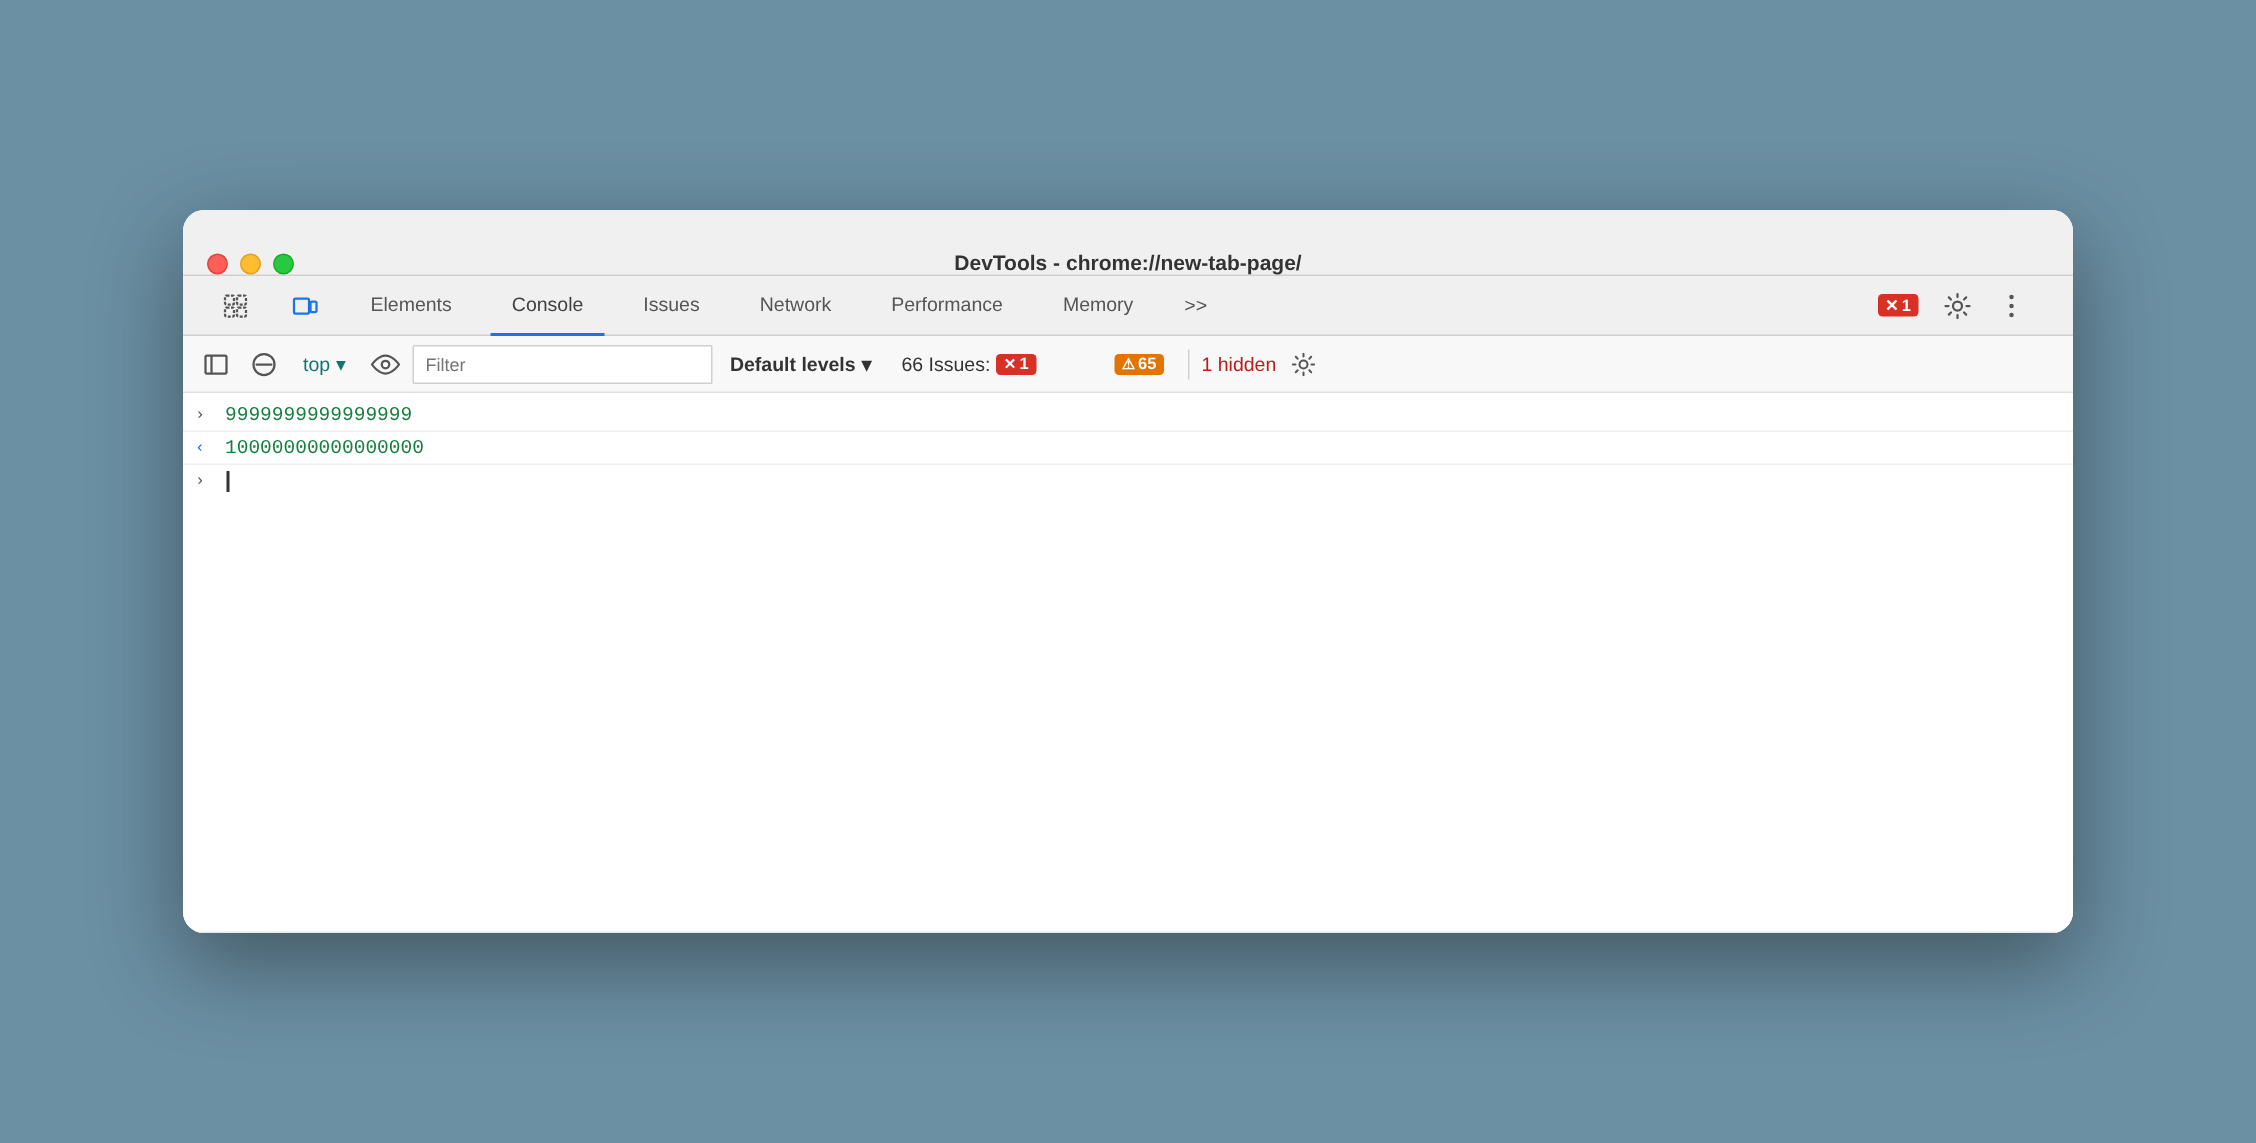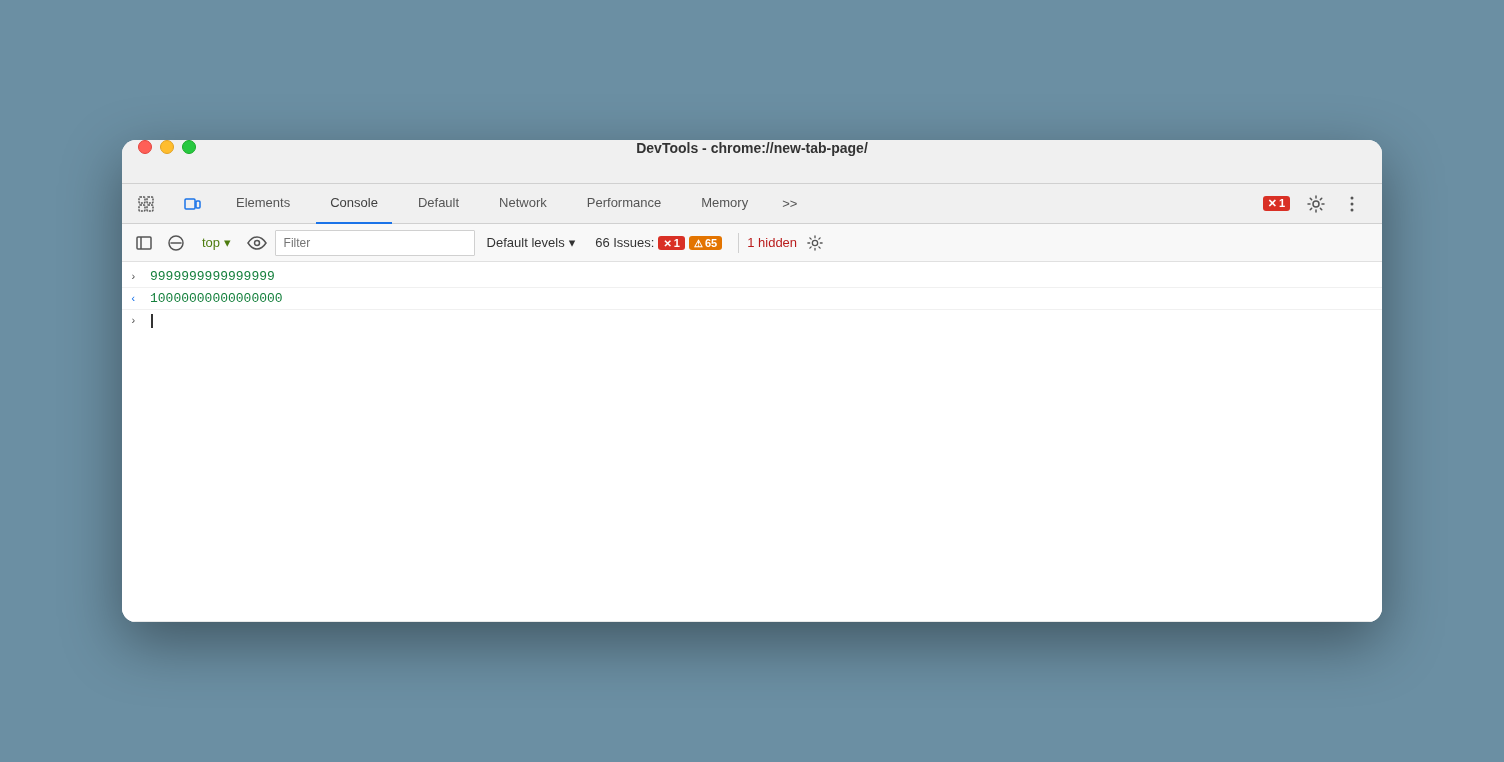--- a/index.html
+++ b/index.html
@@ -15,21 +15,21 @@
       width: 1260px;
       background: #ffffff;
       border-radius: 14px;
       box-shadow: 0 20px 60px rgba(0,0,0,0.4);
       overflow: hidden;
     }
     .title-bar {
       background: #f0f0f0;
       height: 44px;
       display: flex;
-      align-items: flex-start;
+      align-items: flex-end;
       justify-content: center;
       position: relative;
       border-bottom: 1px solid #d0d0d0;
     }
     .traffic-lights {
       position: absolute;
       left: 16px;
       display: flex;
       gap: 8px;
       align-items: center;
@@ -48,21 +48,21 @@
       font-weight: 600;
       color: #333;
     }
     
     .devtools-tabs {
       background: #f0f0f0;
       border-bottom: 1px solid #d0d0d0;
       display: flex;
       align-items: center;
       height: 40px;
-      padding: 0 8px;
+      padding: 0 19px;
       gap: 12px;
     }
     .tab-icon-btn {
       width: 32px;
       height: 32px;
       display: flex;
       align-items: center;
       justify-content: center;
       cursor: pointer;
       border-radius: 4px;
@@ -144,21 +144,21 @@
       font-size: 14px;
     }
     .top-selector {
       display: flex;
       align-items: center;
       gap: 4px;
       padding: 2px 8px;
       background: transparent;
       border: none;
       font-size: 13px;
-      color: #4d7c0f;
+      color: #0f766e;
       cursor: pointer;
       border-radius: 4px;
     }
     .filter-input {
       height: 26px;
       width: 200px;
       border: 1px solid #d0d0d0;
       border-radius: 1px;
       padding: 0 8px;
       font-size: 12px;
@@ -168,20 +168,21 @@
     .default-levels {
       display: flex;
       align-items: center;
       gap: 4px;
       padding: 2px 8px;
       background: transparent;
       border: none;
       font-size: 13px;
       color: #333;
       cursor: pointer;
+      font-weight: bold;
     }
     .issues-section {
       display: flex;
       align-items: center;
       gap: 4px;
       font-size: 13px;
       color: #333;
       padding: 0 8px;
     }
     .issues-error-badge {
@@ -192,20 +193,21 @@
       border-radius: 3px;
       padding: 1px 5px;
     }
     .issues-warn-badge {
       background: #e37400;
       color: white;
       font-size: 11px;
       font-weight: 600;
       border-radius: 3px;
       padding: 1px 5px;
+      margin-left: 48px;
     }
     .divider-v {
       width: 1px;
       height: 20px;
       background: #d0d0d0;
       margin: 0 4px;
     }
     .hidden-label {
       font-size: 13px;
       color: #b91c1c;
@@ -303,21 +305,21 @@
       </svg>
     </div>
 
     <div class="tab-item">
       <span>Elements</span>
     </div>
     <div class="tab-item active">
       <span>Console</span>
     </div>
     <div class="tab-item">
-      <span>Default</span>
+      <span>Issues</span>
     </div>
     <div class="tab-item">
       <span>Network</span>
     </div>
     <div class="tab-item">
       <span>Performance</span>
     </div>
     <div class="tab-item">
       <span>Memory</span>
     </div>

